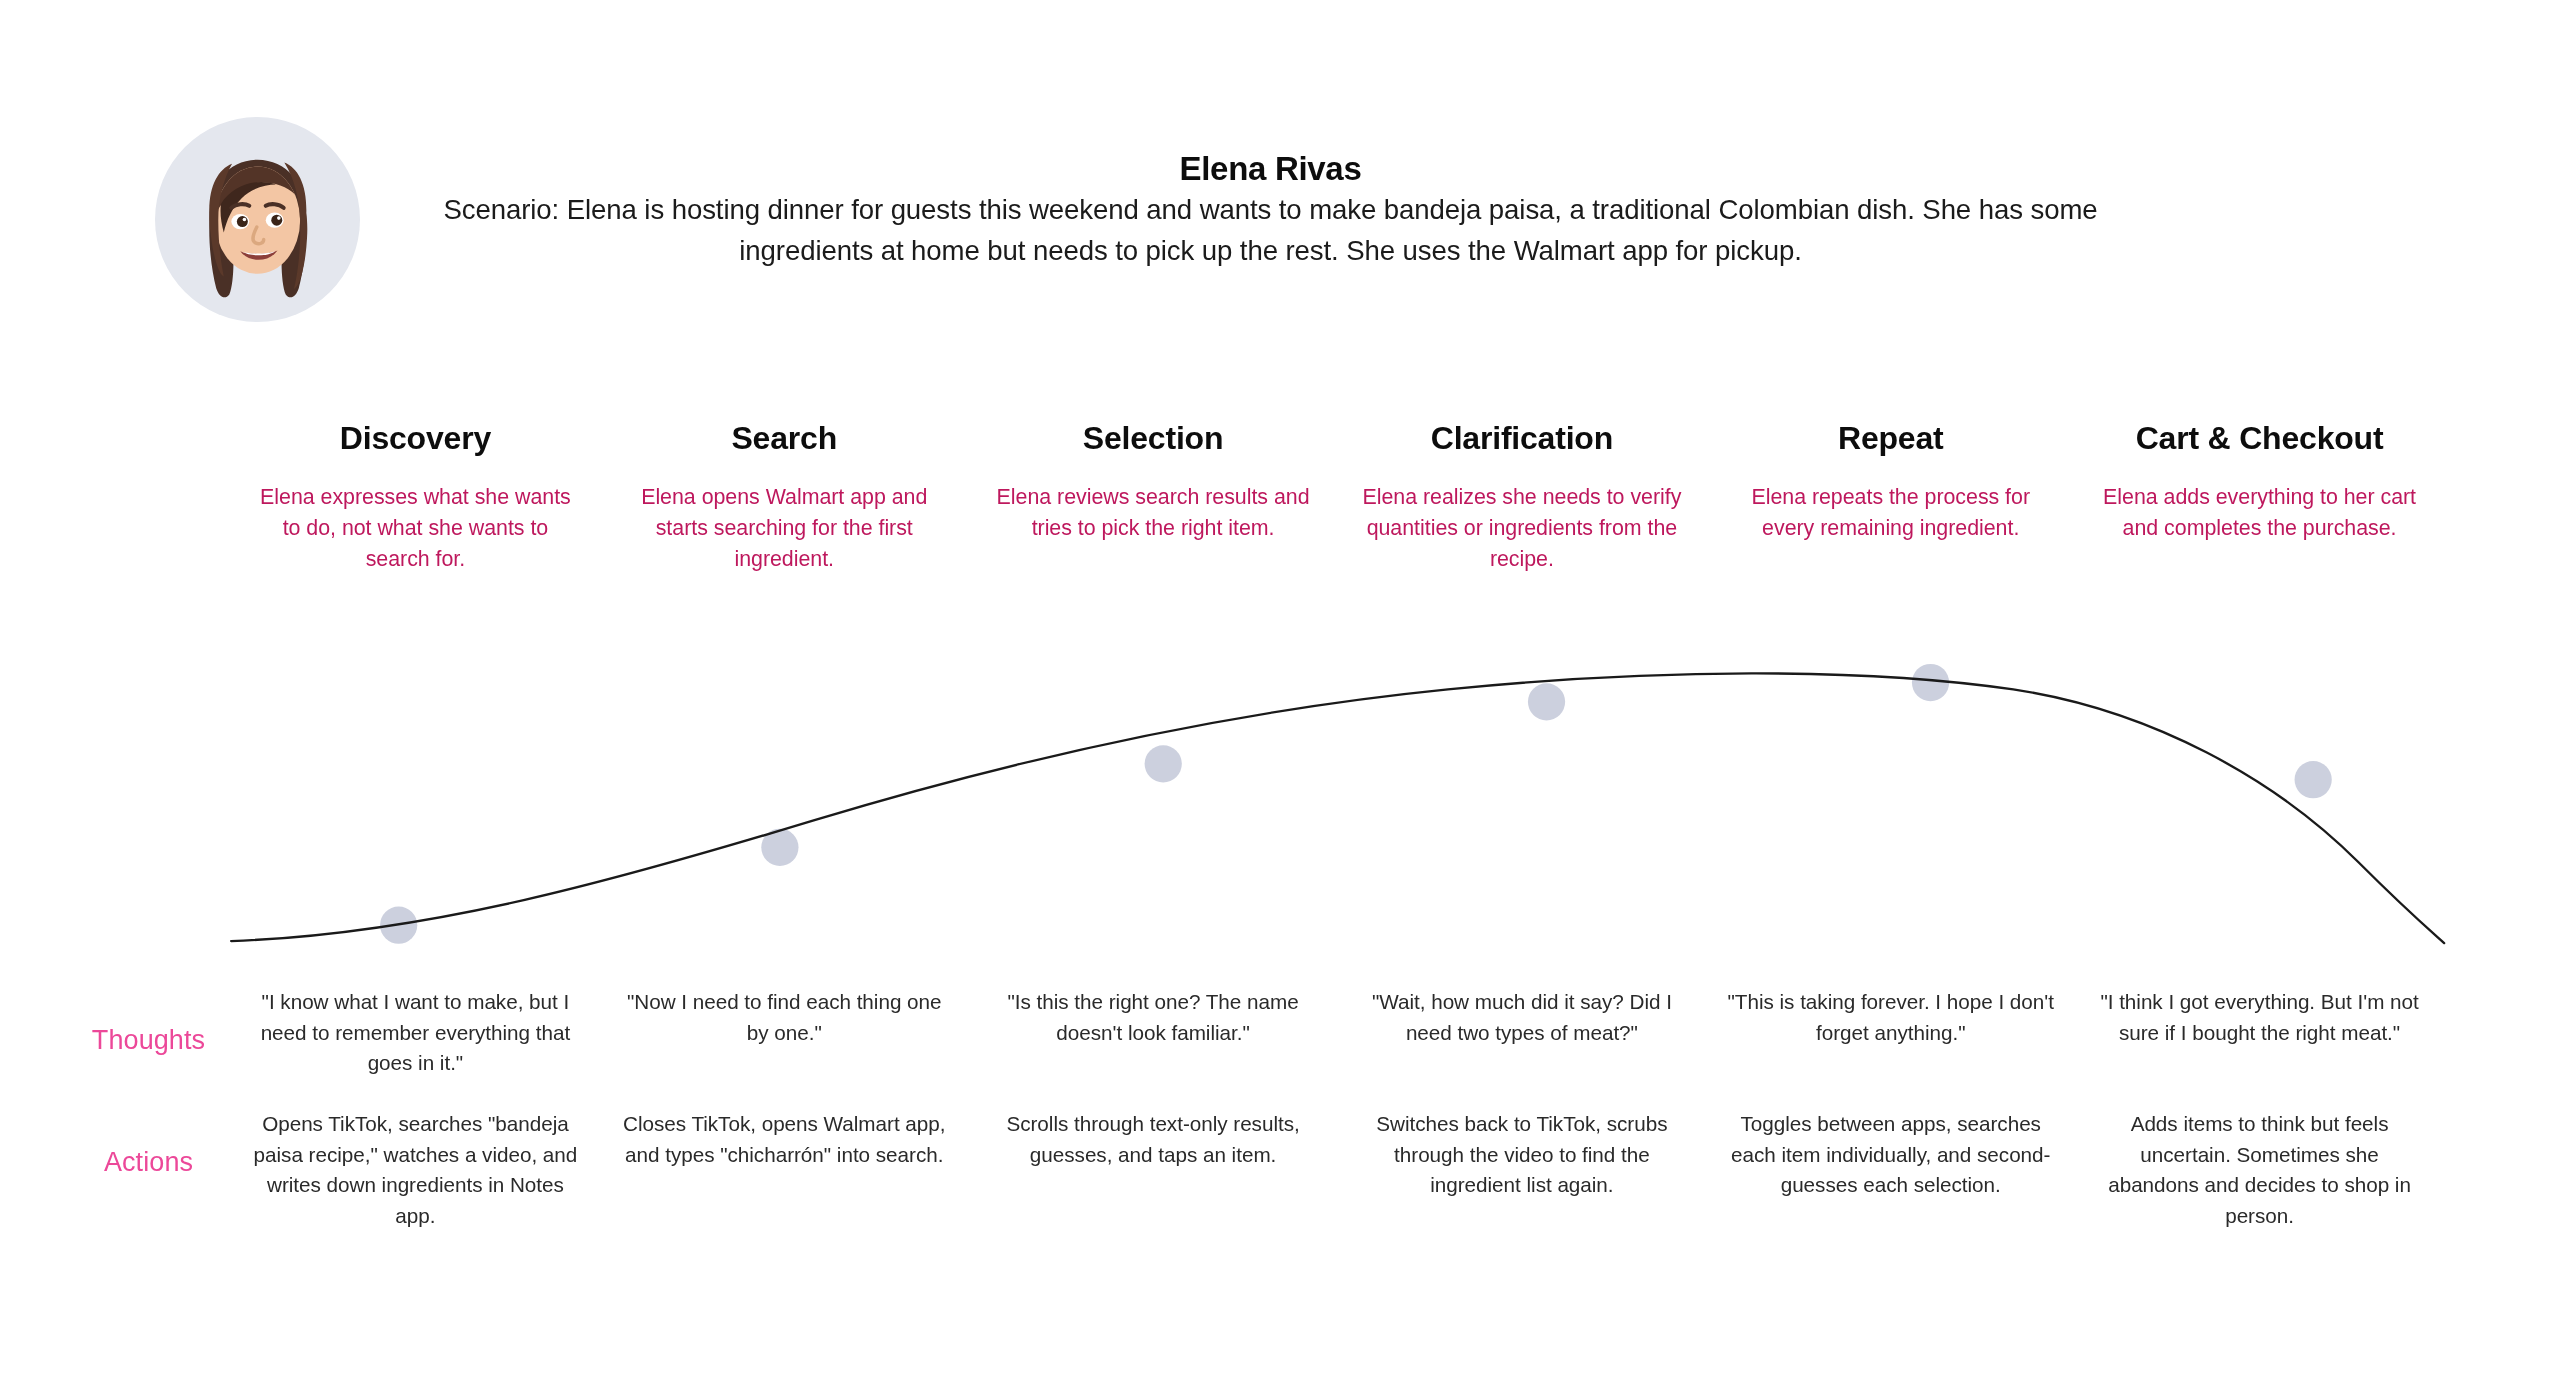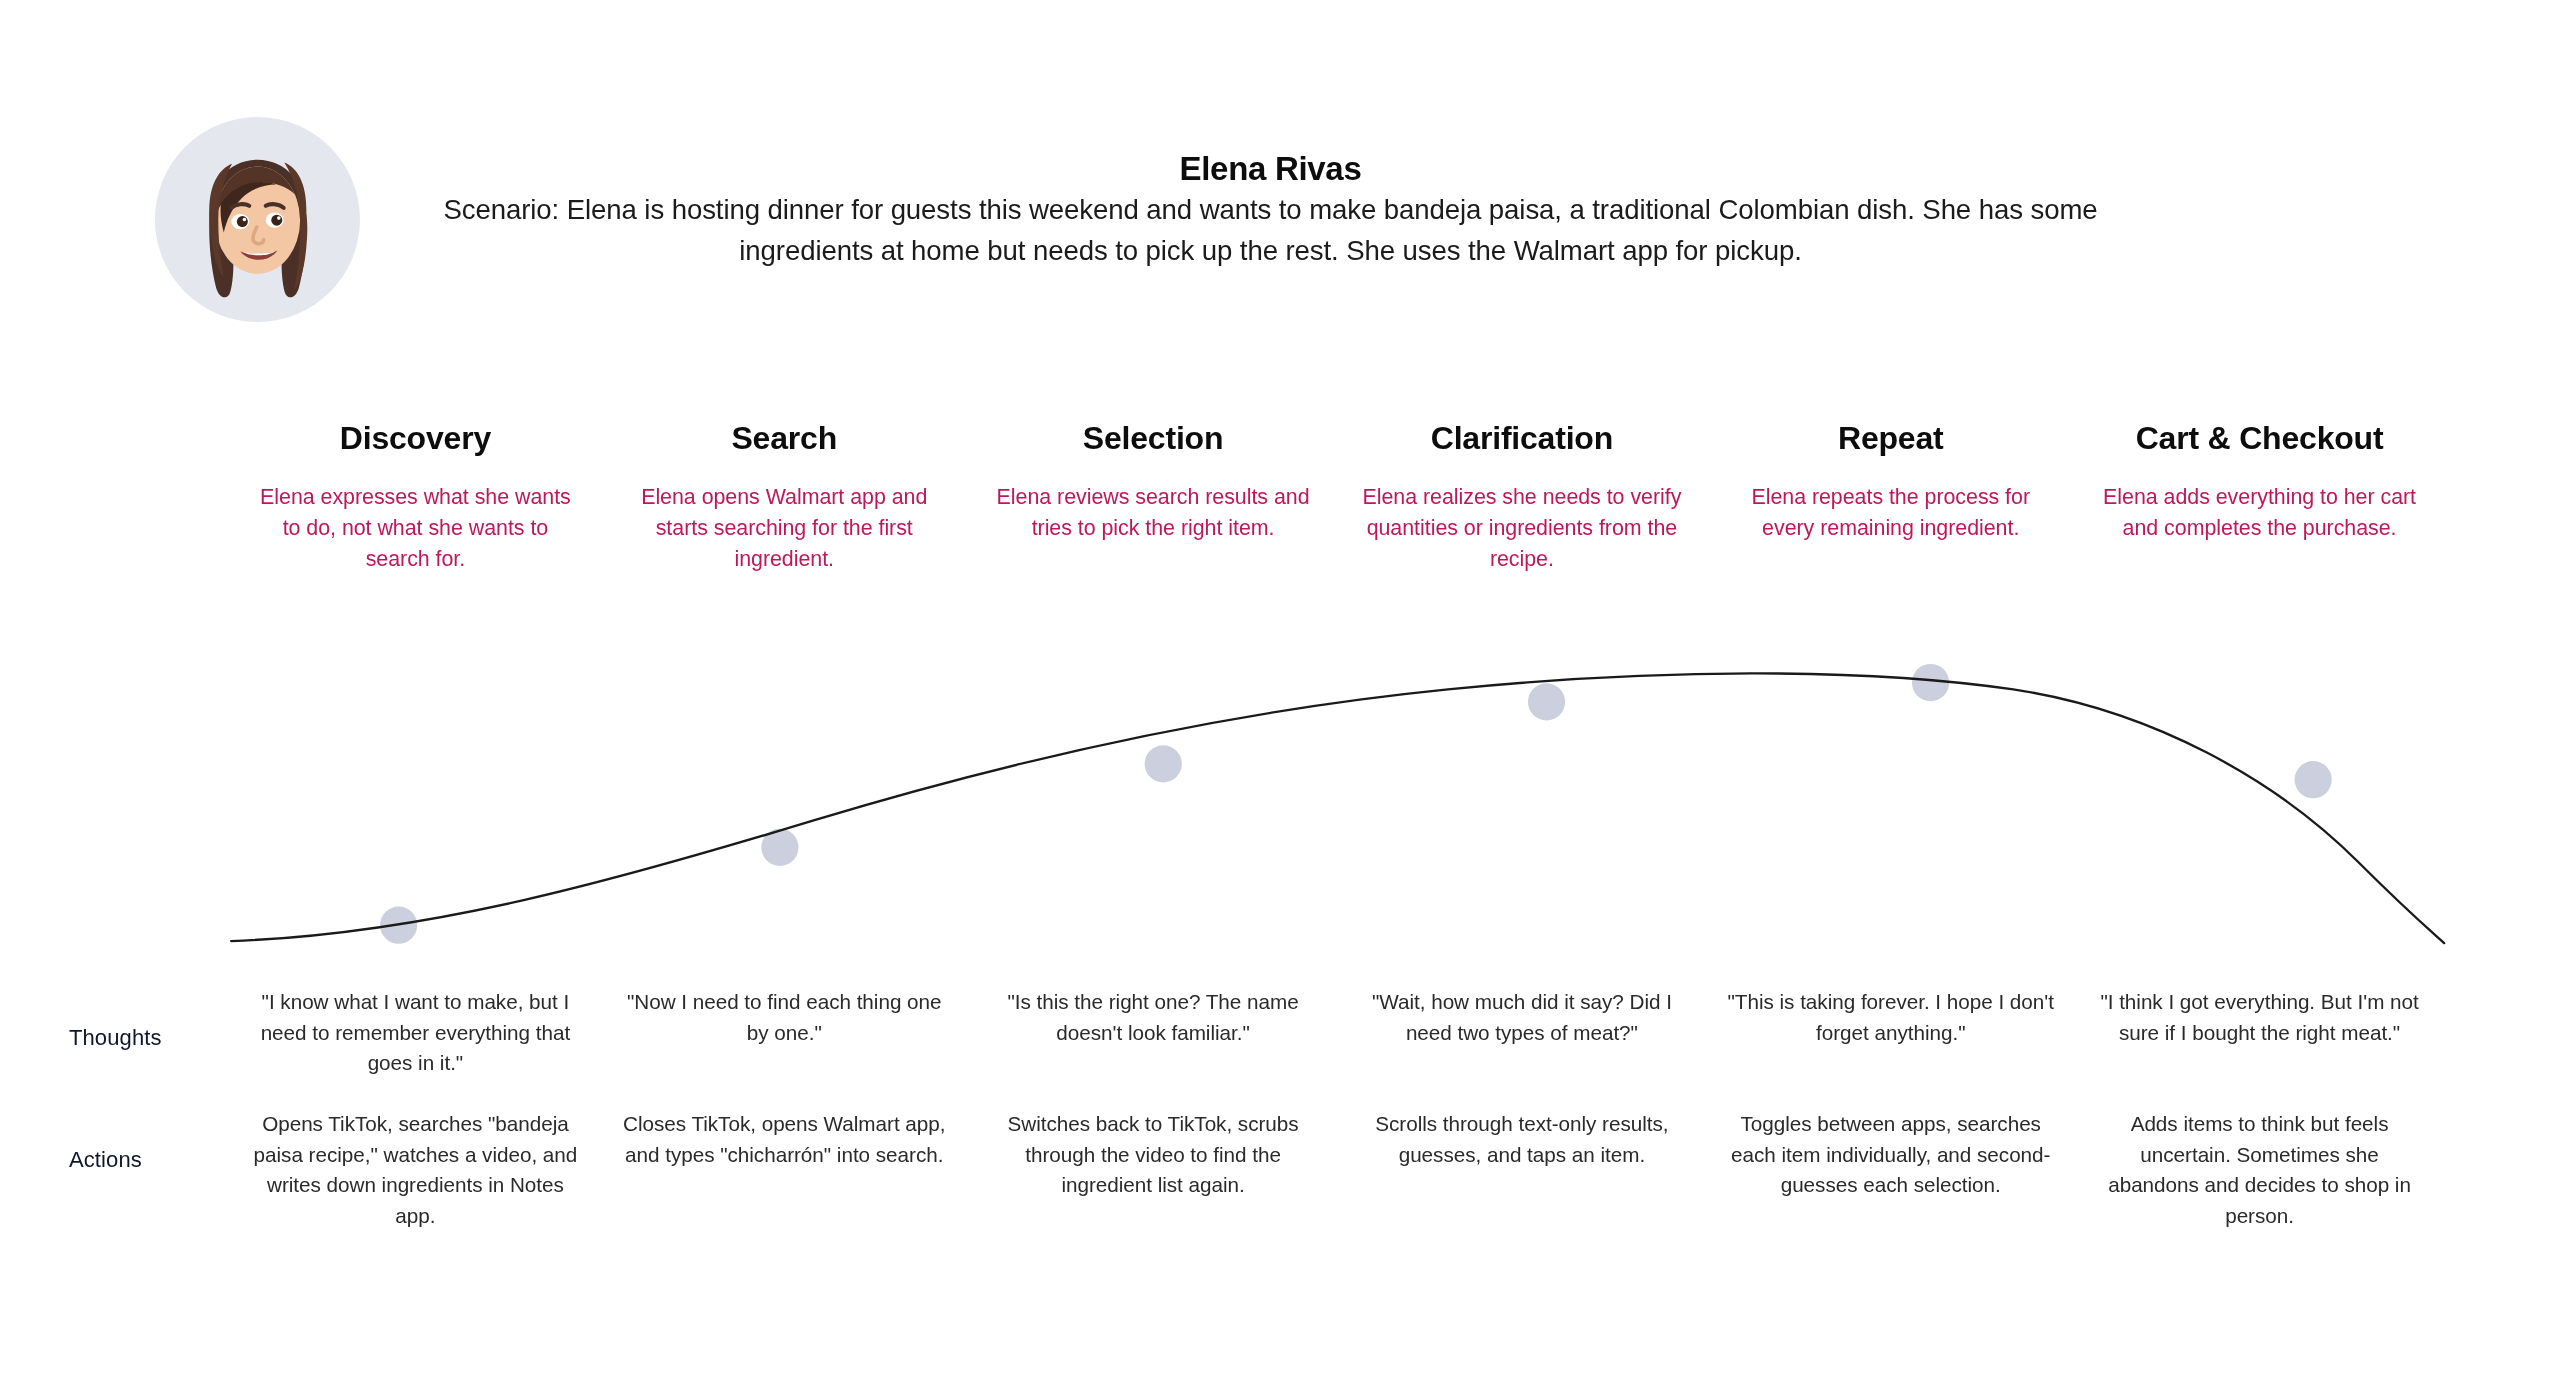--- a/index.html
+++ b/index.html
@@ -109,24 +109,24 @@
     top: 0;
     width: 2576px;
     height: 1394px;
     pointer-events: none;
   }
 
   
   .row-label {
     position: absolute;
     width: 159px;
-    text-align: left;
-    font-size: 22px;
-    font-weight: 400;
-    color: #0f172a;
+    text-align: center;
+    font-size: 27px;
+    font-weight: 400;
+    color: #ec4899;
     letter-spacing: 0.1px;
   }
   #label-thoughts { left: 69px; top: 1025px; }
   #label-actions  { left: 69px; top: 1147px; }
 
   
   .cells-grid {
     position: absolute;
     left: 231px;
     width: 2213px;
@@ -256,20 +256,20 @@
     <div class="cell-col">"Now I need to find each thing one by one."</div>
     <div class="cell-col">"Is this the right one? The name doesn't look familiar."</div>
     <div class="cell-col">"Wait, how much did it say? Did I need two types of meat?"</div>
     <div class="cell-col">"This is taking forever. I hope I don't forget anything."</div>
     <div class="cell-col">"I think I got everything. But I'm not sure if I bought the right meat."</div>
   </div>
 
   <div class="cells-grid" id="actions-grid">
     <div class="cell-col">Opens TikTok, searches "bandeja paisa recipe," watches a video, and writes down ingredients in Notes app.</div>
     <div class="cell-col">Closes TikTok, opens Walmart app, and types "chicharrón" into search.</div>
+    <div class="cell-col">Scrolls through text-only results, guesses, and taps an item.</div>
     <div class="cell-col">Switches back to TikTok, scrubs through the video to find the ingredient list again.</div>
-    <div class="cell-col">Scrolls through text-only results, guesses, and taps an item.</div>
     <div class="cell-col">Toggles between apps, searches each item individually, and second-guesses each selection.</div>
     <div class="cell-col">Adds items to think but feels uncertain. Sometimes she abandons and decides to shop in person.</div>
   </div>
 
 </div>
 
 
 </body></html>

